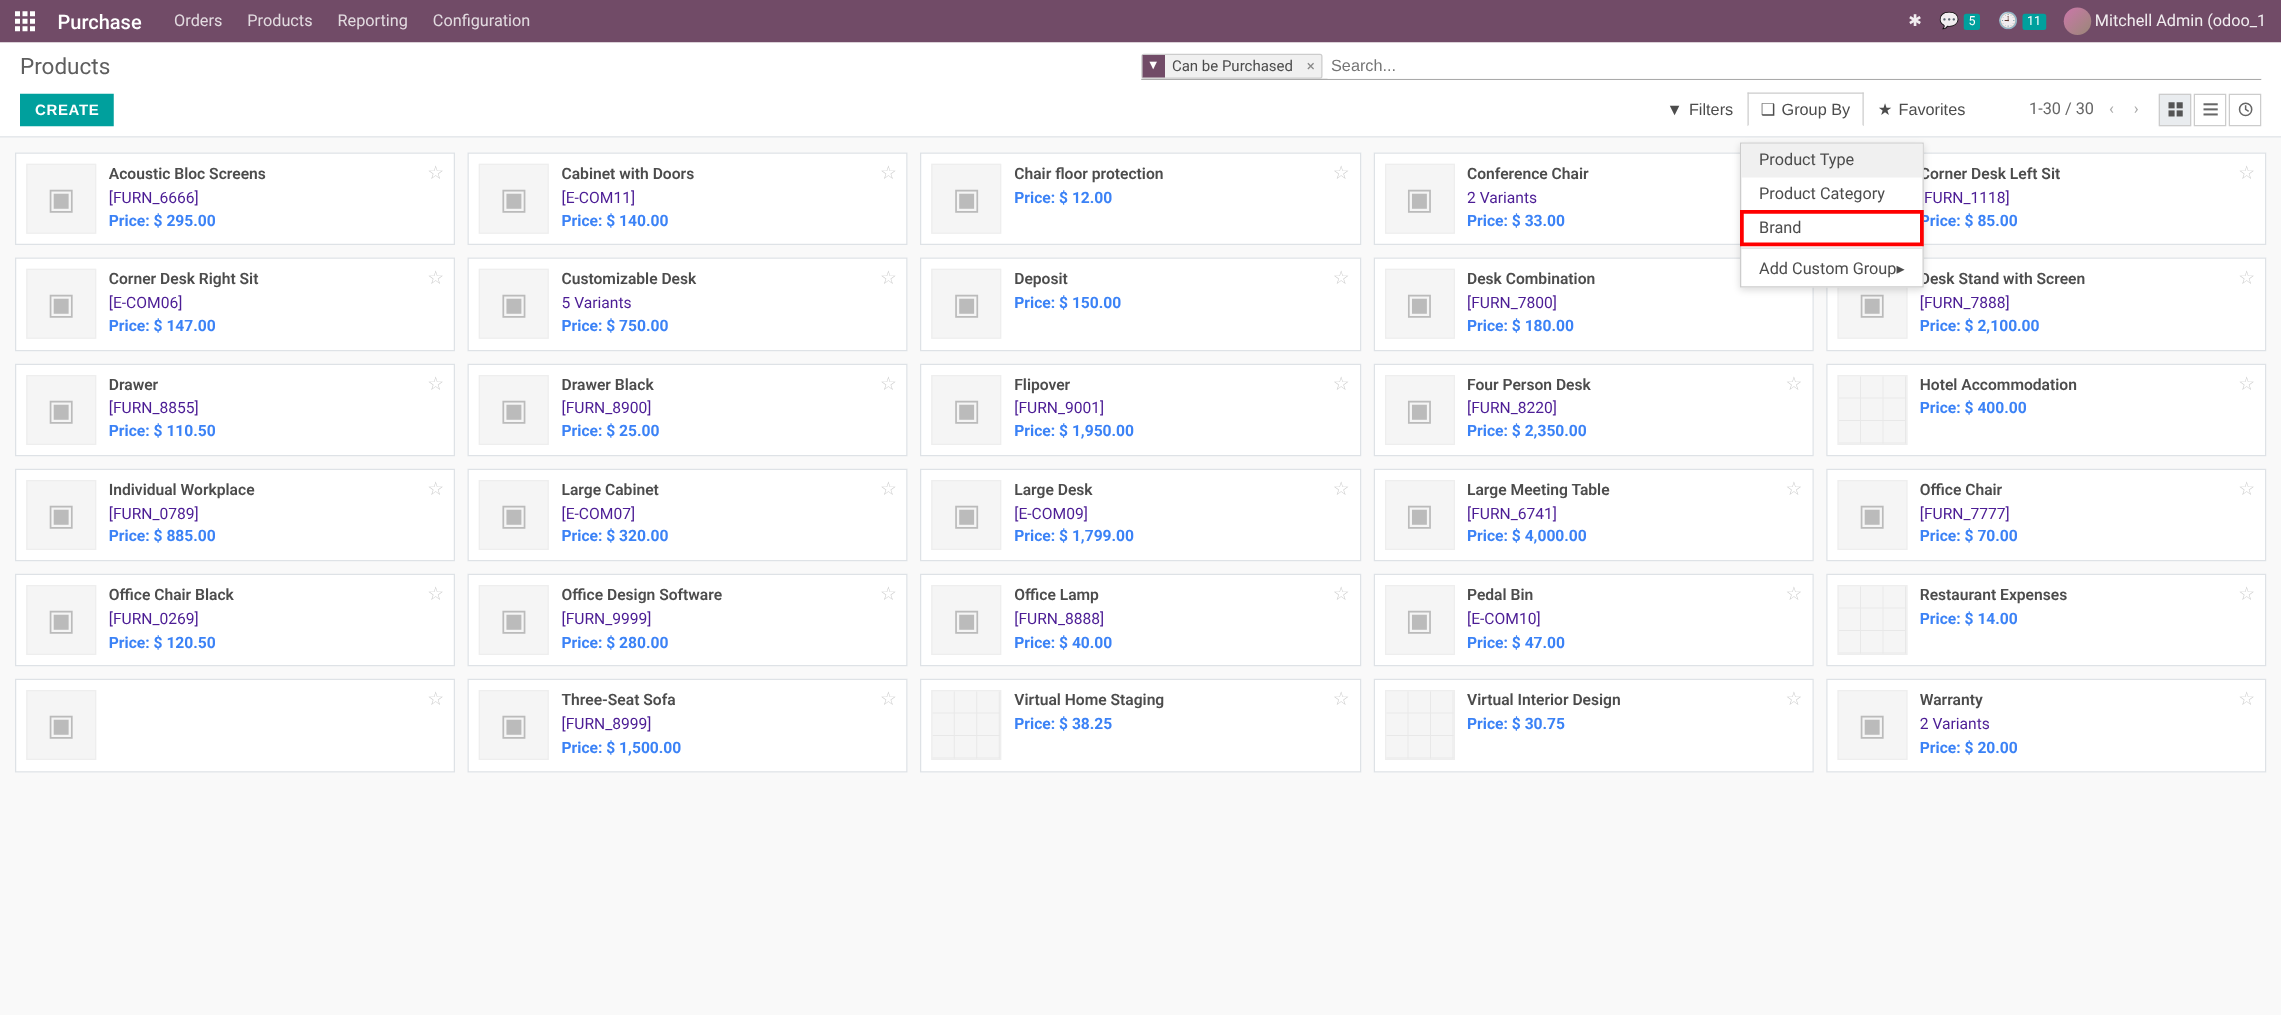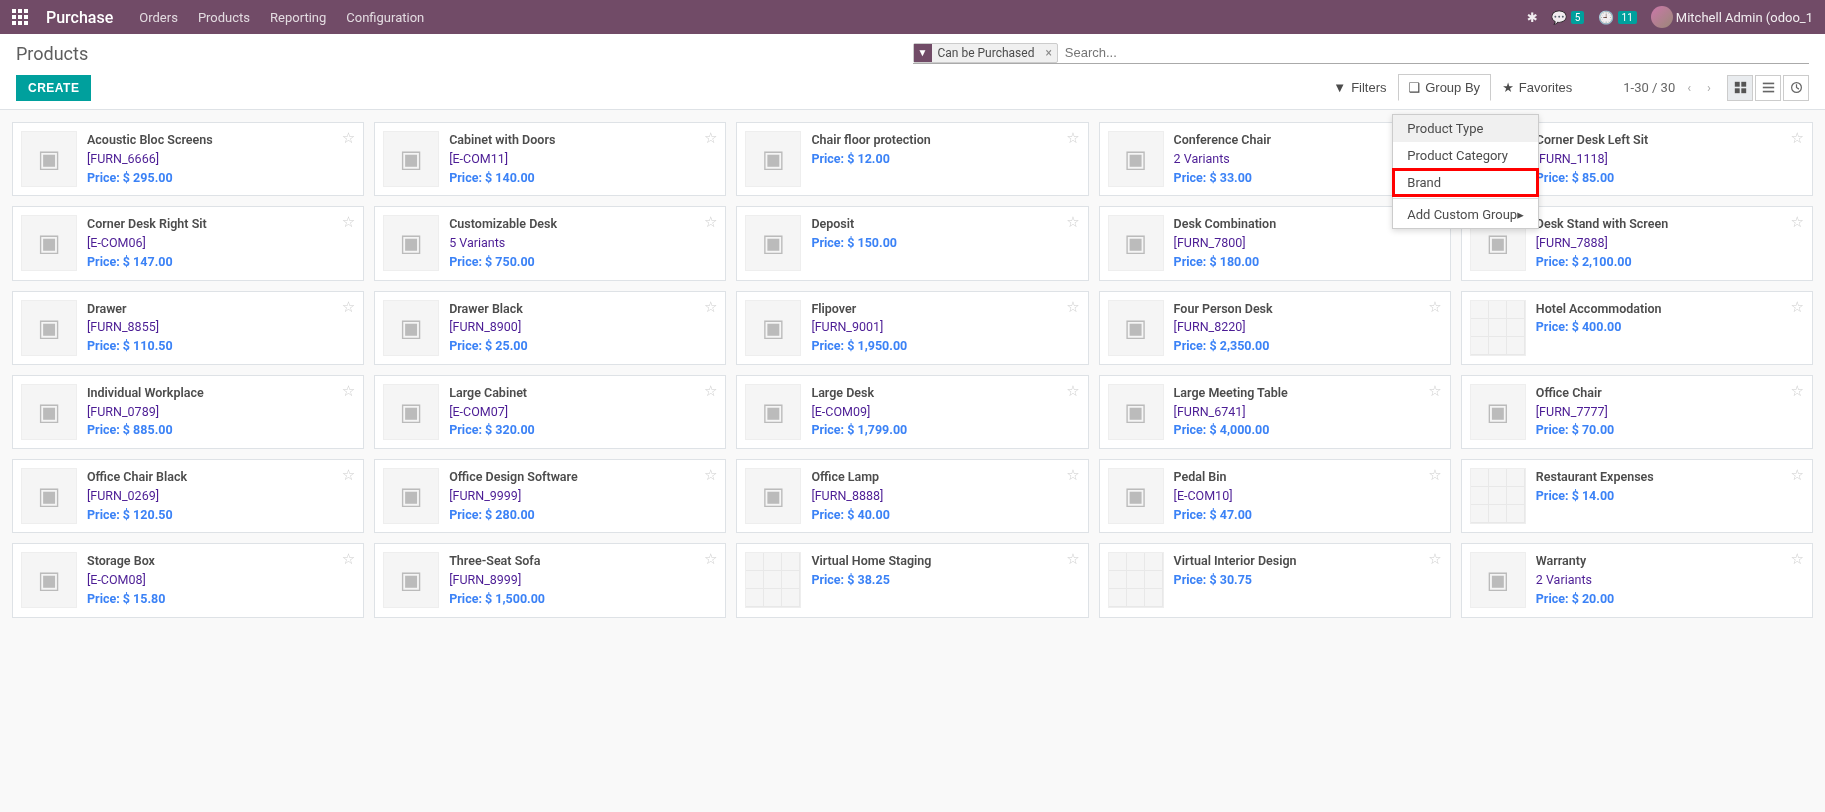--- a/index.html
+++ b/index.html
@@ -391,25 +391,20 @@
     <div class="card">
       <div class="card-img placeholder"></div>
       <div class="card-body">
         <div class="card-title">Restaurant Expenses</div>
         <div class="card-price">Price: $ 14.00</div>
       </div>
       <div class="card-star">☆</div>
     </div>
     <div class="card">
       <div class="card-img">▣</div>
-      <div class="card-body">
-        <div class="card-title">Storage Box</div>
-        <div class="card-ref">[E-COM08]</div>
-        <div class="card-price">Price: $ 15.80</div>
-      </div>
       <div class="card-star">☆</div>
     </div>
     <div class="card">
       <div class="card-img">▣</div>
       <div class="card-body">
         <div class="card-title">Three-Seat Sofa</div>
         <div class="card-ref">[FURN_8999]</div>
         <div class="card-price">Price: $ 1,500.00</div>
       </div>
       <div class="card-star">☆</div>

